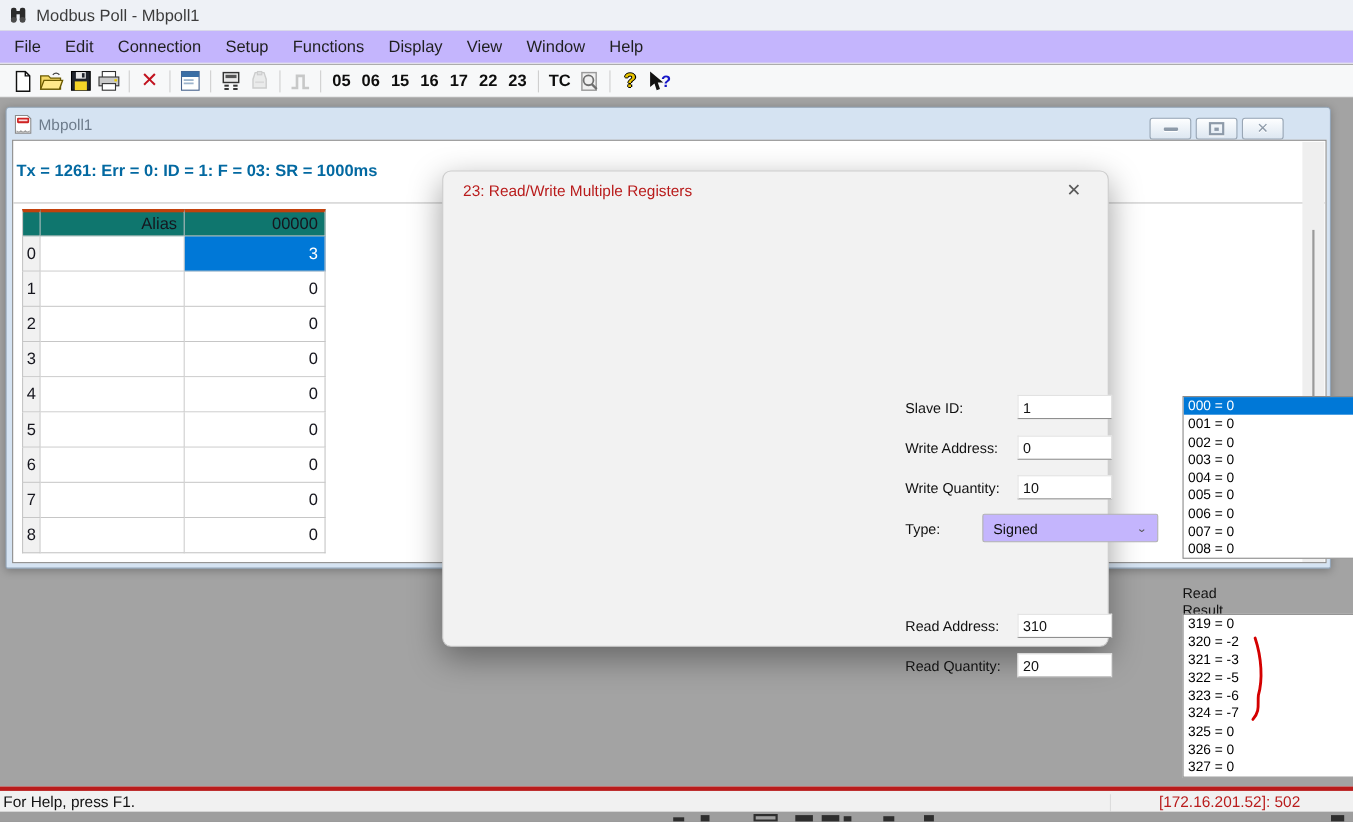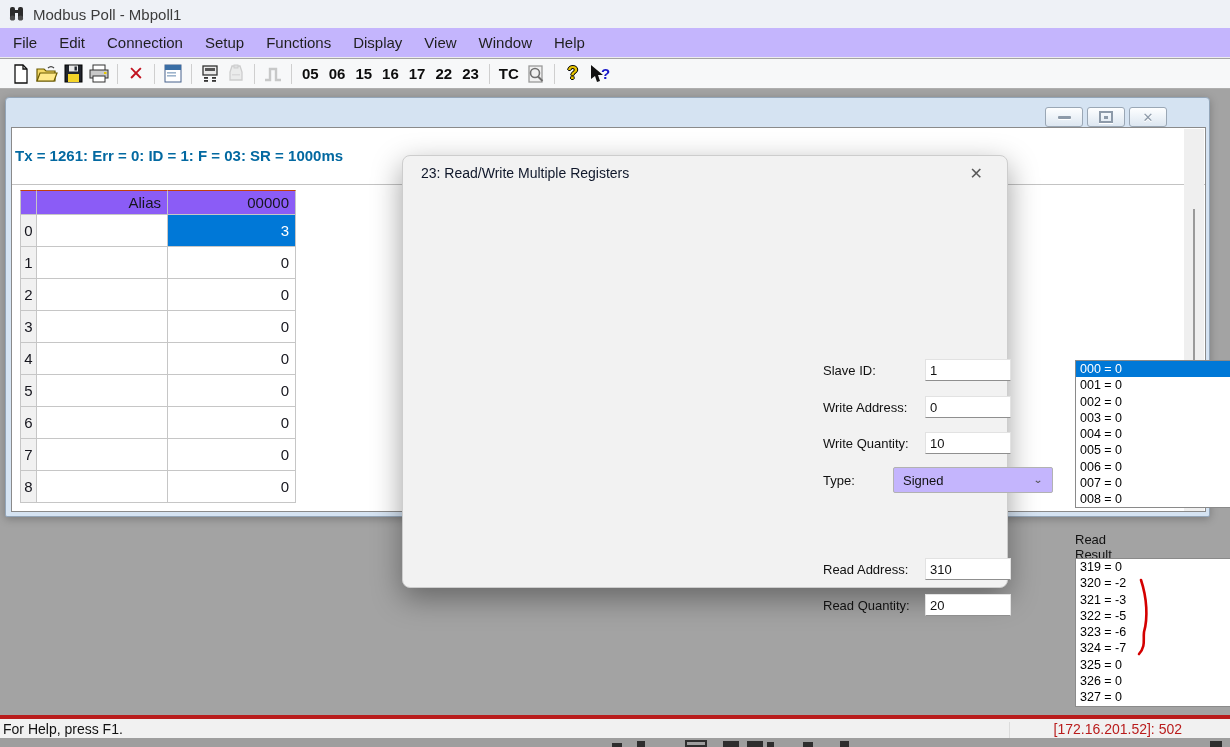--- a/index.html
+++ b/index.html
@@ -28,34 +28,34 @@
   .glyph-max{width:10px;height:8px;border:2px solid #8d9aa9;box-shadow:0 1px 0 #fff;display:flex;align-items:center;justify-content:center;}
   .glyph-max i{display:block;width:4px;height:3px;background:#8d9aa9;}
   .glyph-close{font-size:13px;font-weight:bold;color:#8d9aa9;text-shadow:0 1px 0 #fff;}
   #child-content{left:5px;top:29px;width:1195px;height:385px;background:#fff;border:1px solid #8a8a8a;box-sizing:border-box;overflow:hidden;}
   #txline{left:3px;top:19px;font-size:15px;font-weight:bold;color:#0369a1;}
   #content-divider{left:0;top:56px;width:100%;height:1px;background:#c3c3c3;}
   
   #grid{left:8px;top:62px;}
   .grow{display:flex;}
   .gcell{box-sizing:border-box;border-right:1px solid #c6c6c6;border-bottom:1px solid #c6c6c6;font-size:15px;color:#16161e;background:#fff;display:flex;align-items:center;}
-  .ghead{background:#8b5cf6;border-top:1px solid #c2410c;height:25px;}
+  .ghead{background:#0f766e;border-top:3px solid #c2410c;height:25px;}
   .gnum{background:#f1f1f1;justify-content:center;border-left:1px solid #c6c6c6;}
   .c0{width:17px;border-left:1px solid #c6c6c6;}
   .c1{width:131px;justify-content:flex-end;padding-right:6px;}
   .c2{width:128px;justify-content:flex-end;padding-right:6px;}
   .grow-body .gcell{height:32px;}
   .sel{background:#0078d7;color:#fff;}
   
   #child-scroll{right:1px;top:1px;width:20px;height:383px;background:#efefef;}
   #child-scroll-thumb{left:9px;top:80px;width:2px;height:250px;background:#9a9a9a;}
   
   #dialog{left:402px;top:155px;width:606px;height:433px;background:#f2f2f2;border:1px solid #cdcdcd;border-radius:8px;box-shadow:0 10px 30px rgba(0,0,0,.38);box-sizing:border-box;}
   #dialog-titlebar{left:0;top:0;width:100%;height:34px;display:flex;align-items:center;justify-content:space-between;padding:0 16px 0 18px;box-sizing:border-box;}
-  #dialog-title{font-size:14px;color:#0f172a;}
+  #dialog-title{font-size:14px;color:#b91c1c;}
   #dialog-close{font-size:16px;color:#5a5a5a;padding:2px 8px;}
   .dlabel{font-size:13px;color:#111;}
   .dinput{position:absolute;width:76px;height:20px;background:#fff;border:1px solid #e2e2e2;border-bottom:1px solid #8f8f8f;font-family:"Liberation Sans",sans-serif;font-size:13px;color:#111;padding:0 4px;box-sizing:content-box;}
   #type-combo{left:490px;top:311px;width:160px;height:26px;background:#c4b5fd;border:1px solid #b2b2b2;border-radius:2px;display:flex;align-items:center;justify-content:space-between;padding:0 9px;box-sizing:border-box;}
   #type-combo .val{font-size:13px;color:#111;}
   #type-combo .chev{font-size:12px;color:#555;transform:scaleY(.8);}
   .listbox{background:#fff;border:1px solid #8a8a8a;box-sizing:border-box;overflow:hidden;}
   #write-list{left:672px;top:204px;width:208px;height:148px;}
   #read-list{left:672px;top:402px;width:208px;height:149px;}
   .litem{height:16.3px;line-height:16.3px;font-size:12.5px;color:#000;padding-left:4px;white-space:nowrap;}
@@ -189,20 +189,31 @@
     <span class="tbtn" style="font-size:18px;font-weight:bold;color:#e8c400;text-shadow:-1px 0 #000,1px 0 #000,0 -1px #000,0 1px #000;">?</span>
     <span class="tbtn">
       <svg width="24" height="20" viewBox="0 0 24 20">
           <path d="M4 1 L4 15 L8 12 L10 18 L13 17 L11 11 L16 11 Z" fill="#111"></path>
           <text x="14" y="15" font-size="15" font-weight="bold" fill="#1616c8" font-family="sans-serif">?</text>
         </svg>
     </span>
   </div>
 
   <div class="abs" id="child">
+    <div class="abs" id="child-titlebar">
+      <span style="display:flex;">
+        <svg width="16" height="18" viewBox="0 0 16 18">
+            <path d="M1 1 H12 L15 4 V17 H1 Z" fill="#fff" stroke="#8a8a8a"></path>
+            <rect x="2.5" y="3" width="11" height="5" rx="1" fill="#cf2222"></rect>
+            <rect x="4" y="4.6" width="8" height="1.6" fill="#fff" opacity=".85"></rect>
+            <path d="M2 15 q2 2 4 0 q2 2 4 0 q2 2 4 0" fill="none" stroke="#9a9a9a"></path>
+          </svg>
+      </span>
+      <span id="child-title">Mbpoll1</span>
+    </div>
     <div class="abs winbtn" id="btn-min">
         <span class="glyph-min"></span>
       </div>
     <div class="abs winbtn" id="btn-max">
         <span class="glyph-max">
           <i></i>
         </span>
       </div>
     <div class="abs winbtn" id="btn-close-child">
         <span class="glyph-close">✕</span>

